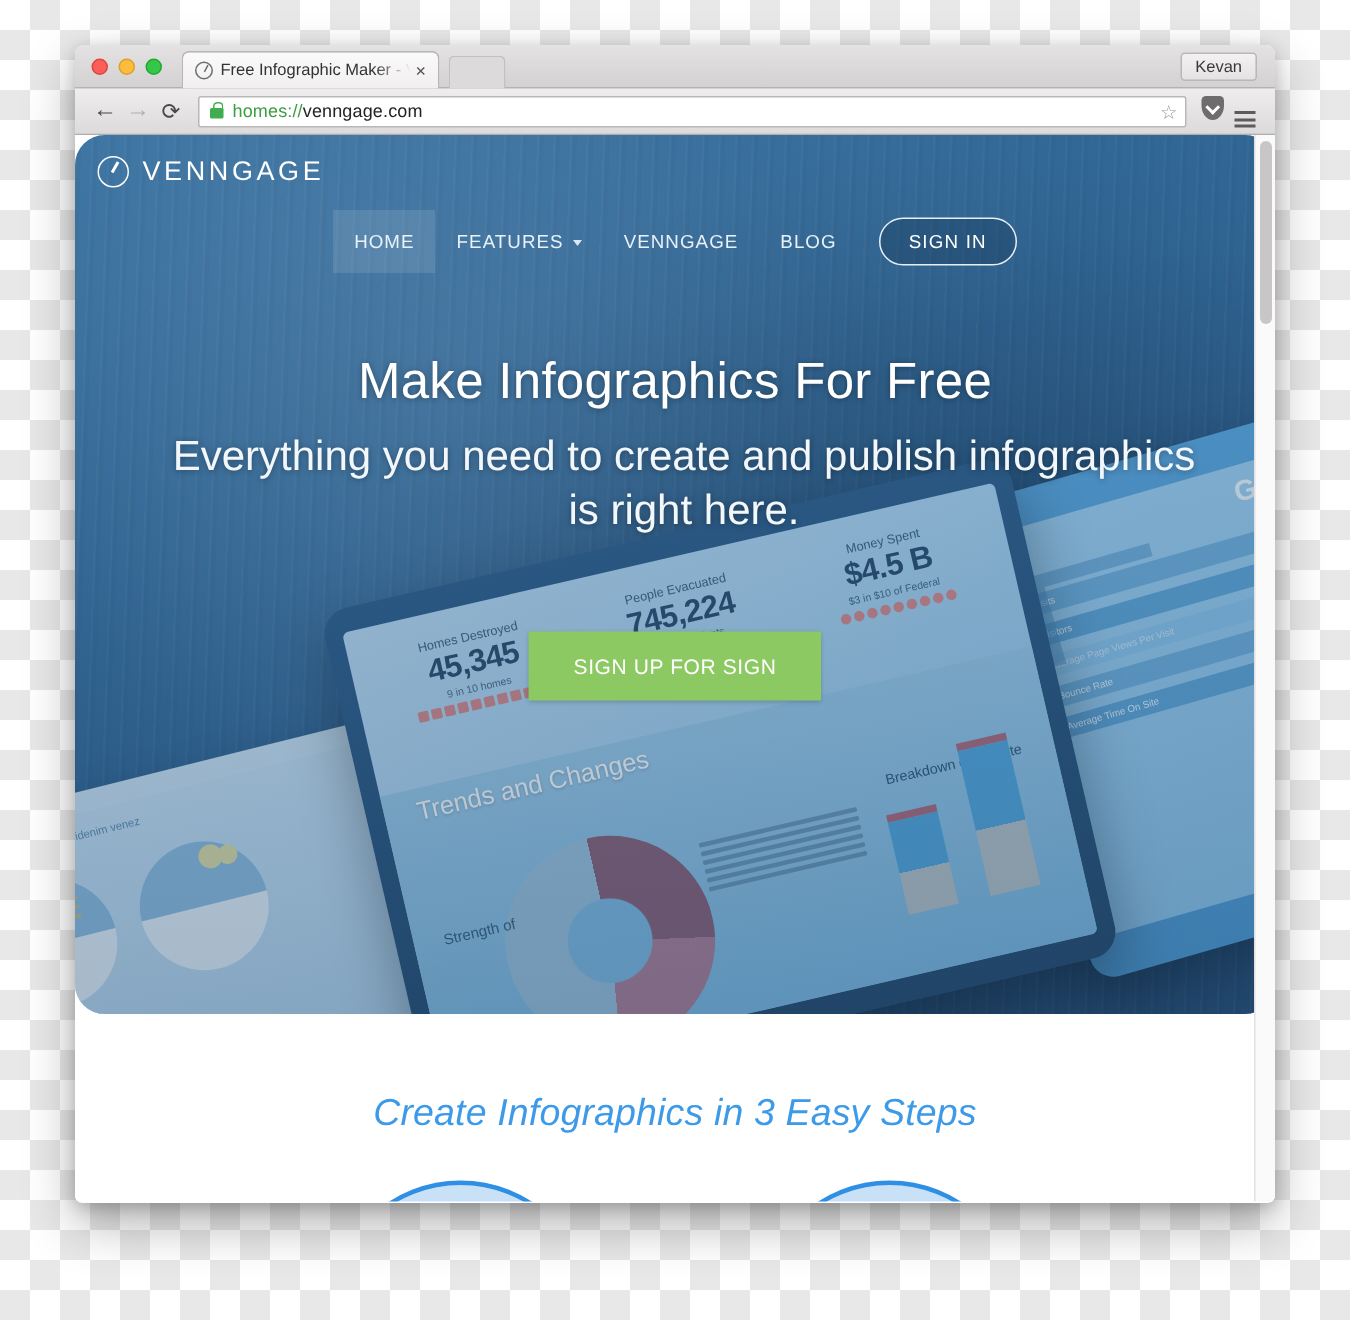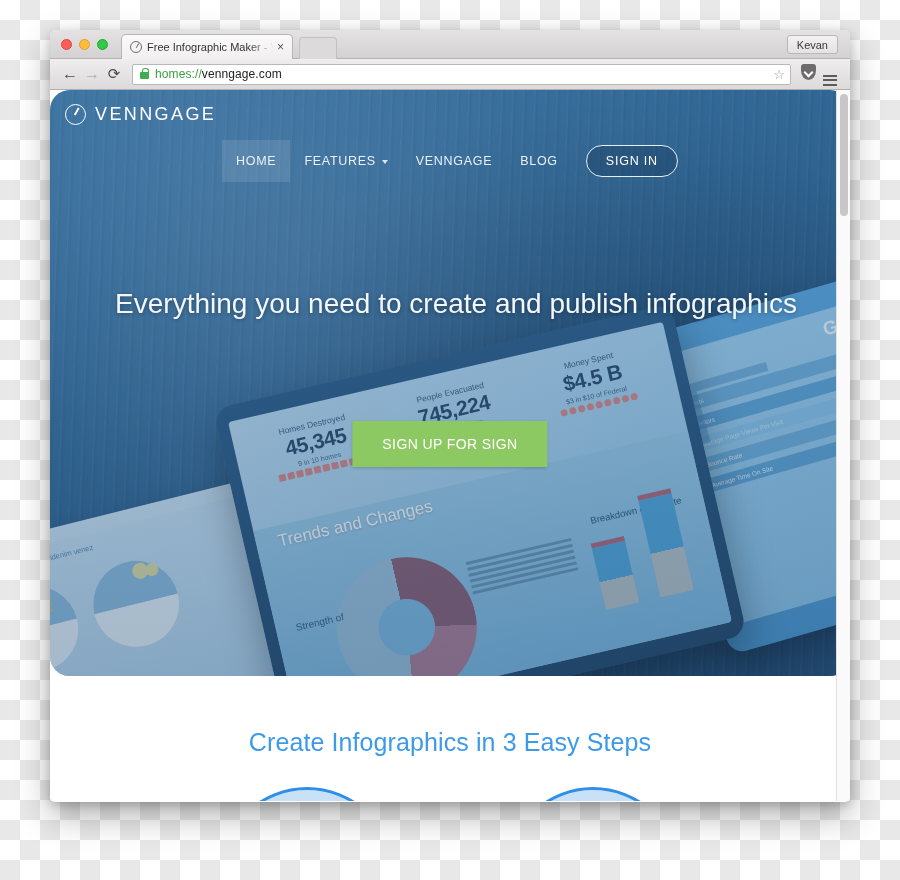--- a/index.html
+++ b/index.html
@@ -371,21 +371,21 @@
   .cloud-g { width: 34px; height: 20px; background:#e3e0a7; border-radius: 12px; position:relative;}
   .cloud-g::before{content:'';position:absolute;left:4px;top:-8px;width:16px;height:16px;background:#e3e0a7;border-radius:50%;}
   .cloud-g::after{content:'';position:absolute;left:17px;top:-5px;width:13px;height:13px;background:#e3e0a7;border-radius:50%;}
 
   
   .hero-shade { position:absolute; inset:0; z-index:5; background: linear-gradient(180deg, rgba(30,70,110,.20), rgba(25,60,95,.32)); pointer-events:none;}
 
   
   .steps {
     position: relative; background: #fff; height: 132px;
-    text-align: center; overflow: hidden;
+    text-align: center; overflow: hidden; font-style: italic;
   }
   .steps-title {
     color: #3d9ae8; font-size: 25px; font-weight: 400;
     padding-top: 52px; letter-spacing: .1px;
   }
   .step-circles {
     display: flex; justify-content: center; gap: 110px;
     margin-top: 30px;
   }
   .step-circle {
@@ -585,22 +585,24 @@
         </div>
         <div class="nav-item">
           <span>VENNGAGE</span>
         </div>
         <div class="nav-item">
           <span>BLOG</span>
         </div>
         <div class="signin">SIGN IN</div>
       </div>
 
+      <div class="hero-title">Make Infographics For Free</div>
       <div class="hero-sub">
         <div>Everything you need to create and publish infographics</div>
+        <div>is right here.</div>
       </div>
 
       <div class="cta">SIGN UP FOR SIGN</div>
     </div>
 
     <div class="steps">
       <div class="steps-title">Create Infographics in 3 Easy Steps</div>
       <div class="step-circles">
         <div class="step-circle">
           <div class="doc">

